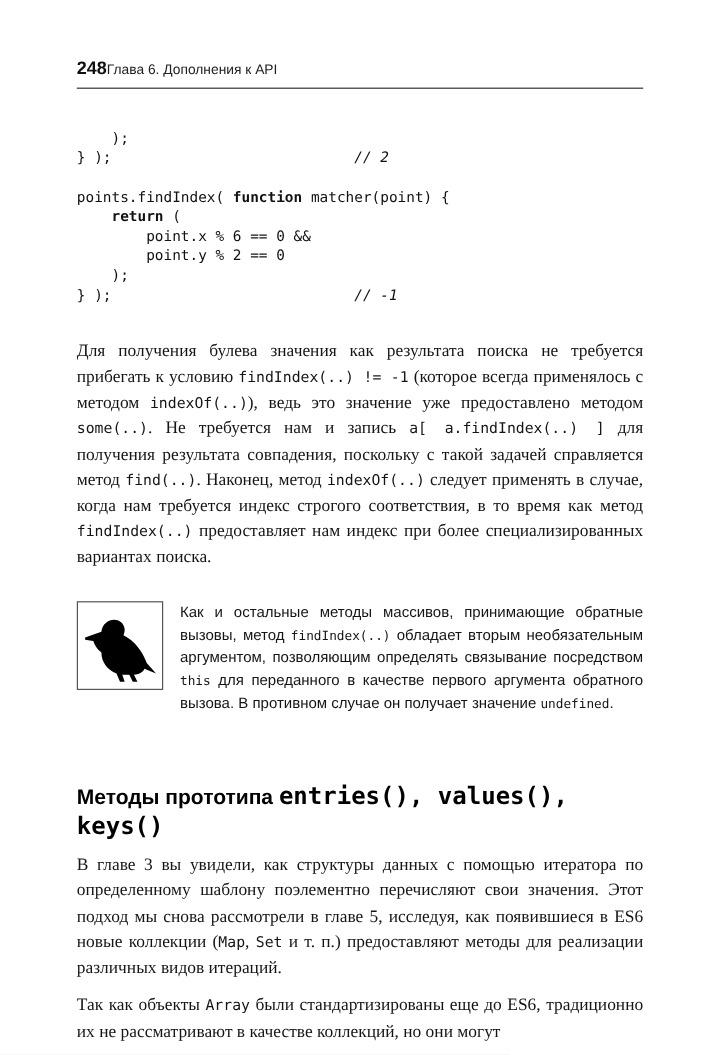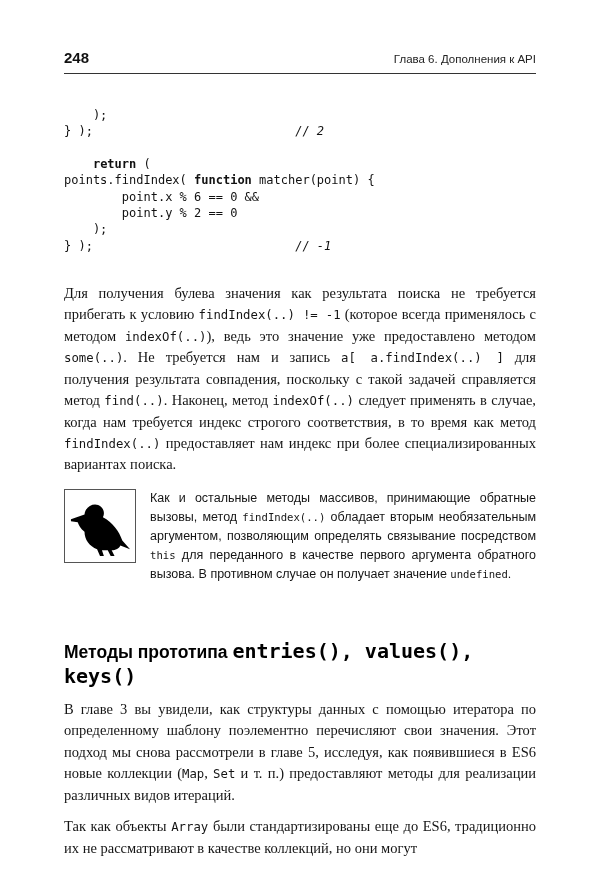--- a/index.html
+++ b/index.html
@@ -9,21 +9,21 @@
     height: 879px;
     margin: 0 auto;
     background: #ffffff;
     padding: 0 64px;
     overflow: hidden;
     color: #151515;
   }
   .page-header {
     padding-top: 50px;
     display: flex;
-    justify-content: space-between;
+    justify-content: flex-start;
     align-items: flex-end;
   }
   .page-number {
     font: bold 15px/1 "Liberation Sans", sans-serif;
     color: #111;
   }
   .running-head {
     font: 11.5px/1 "Liberation Sans", sans-serif;
     color: #222;
   }
@@ -49,21 +49,21 @@
     line-height: 1.48;
     text-align: justify;
     color: #151515;
   }
   .body-para.first { margin-top: 29px; }
   .body-para .code, .note-text .code {
     font-family: "DejaVu Sans Mono", "Liberation Mono", monospace;
     font-size: 0.85em;
   }
   .note {
-    margin-top: 13px;
+    margin-top: 25px;
     display: flex;
     gap: 14px;
     align-items: flex-start;
   }
   .note-icon-box {
     flex: none;
     width: 72px;
     height: 74px;
     border: 1px solid #555;
     background: #fff;
@@ -102,22 +102,22 @@
   <div class="page-header">
     <span class="page-number">248</span>
     <span class="running-head">Глава 6. Дополнения к API</span>
   </div>
   <hr class="header-rule">
 
   <div class="code-block">
     <div class="code-line"><span>    );</span></div>
     <div class="code-line"><span>} );                            </span><span class="italic">// 2</span></div>
     <div class="code-line"><span></span></div>
+    <div class="code-line"><span>points.findIndex( </span><span class="bold">function</span><span> matcher(point) {</span></div>
     <div class="code-line"><span>    </span><span class="bold">return</span><span> (</span></div>
-    <div class="code-line"><span>points.findIndex( </span><span class="bold">function</span><span> matcher(point) {</span></div>
     <div class="code-line"><span>        point.x % 6 == 0 &amp;&amp;</span></div>
     <div class="code-line"><span>        point.y % 2 == 0</span></div>
     <div class="code-line"><span>    );</span></div>
     <div class="code-line"><span>} );                            </span><span class="italic">// -1</span></div>
   </div>
 
   <p class="body-para first"><span>Для получения булева значения как результата поиска не требуется прибегать к условию </span><span class="code">findIndex(..) != -1</span><span> (которое всегда применялось с методом </span><span class="code">indexOf(..)</span><span>), ведь это значение уже предоставлено методом </span><span class="code">some(..)</span><span>. Не требуется нам и запись </span><span class="code">a[ a.findIndex(..) ]</span><span> для получения результата совпадения, поскольку с такой задачей справляется метод </span><span class="code">find(..)</span><span>. Наконец, метод </span><span class="code">indexOf(..)</span><span> следует применять в случае, когда нам требуется индекс строгого соответствия, в то время как метод </span><span class="code">findIndex(..)</span><span> предоставляет нам индекс при более специализированных вариантах поиска.</span></p>
 
   <div class="note">
     <div class="note-icon-box">

